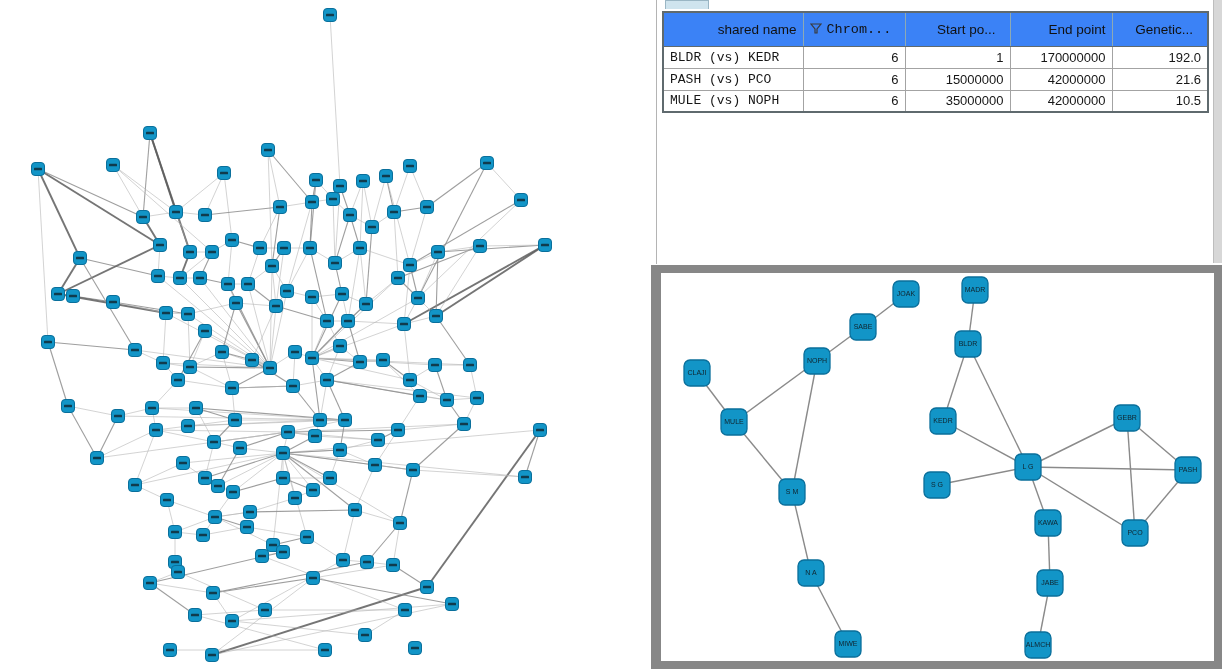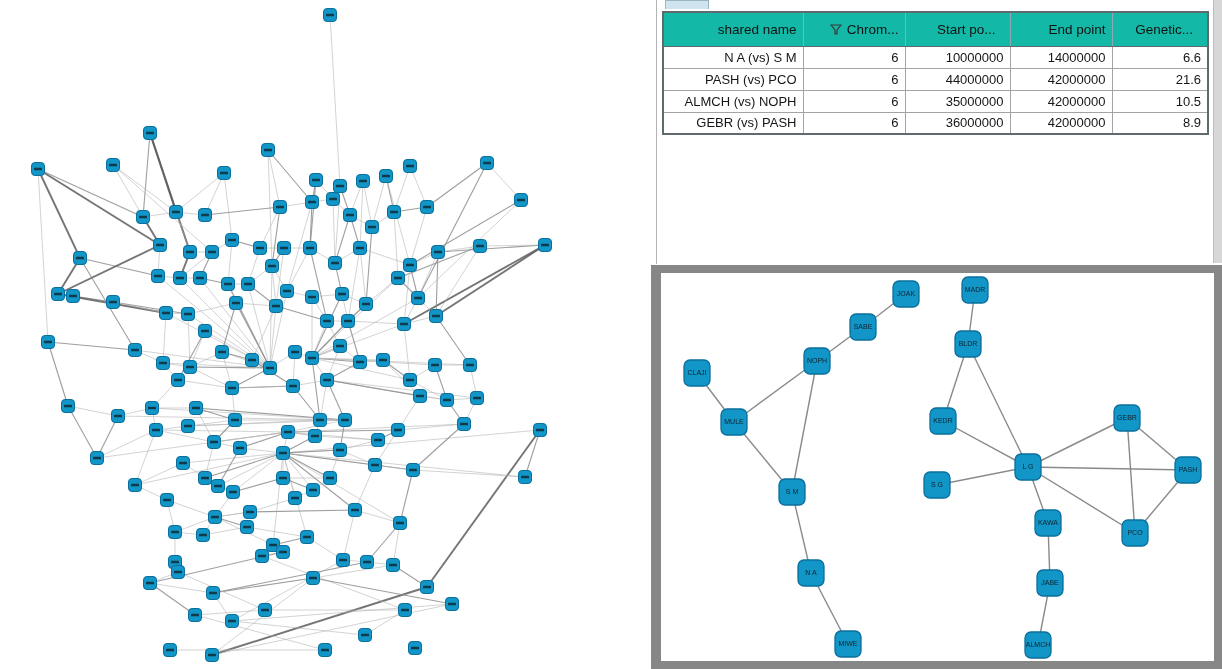--- a/index.html
+++ b/index.html
@@ -5,27 +5,27 @@
   html,body{margin:0;padding:0;background:#fff;}
   body{width:1222px;height:669px;position:relative;overflow:hidden;
        font-family:"Liberation Sans","DejaVu Sans",sans-serif;}
   #main-net{position:absolute;left:0;top:0;width:655px;height:669px;}
   #divider{position:absolute;left:656px;top:0;width:1px;height:264px;background:#b4b4b4;}
   #tab-frag{position:absolute;left:665px;top:0;width:44px;height:9px;background:#cfe4ee;
             border:1px solid #9ab6c4;border-bottom:none;box-sizing:border-box;}
   #right-strip{position:absolute;left:1213px;top:0;width:9px;height:263px;background:#d7d7d7;border-left:1px solid #bdbdbd;box-sizing:border-box;}
   #edge-table{position:absolute;left:662px;top:11px;width:545px;border-collapse:collapse;
               table-layout:fixed;border:2px solid #5f6a6e;background:#fff;}
-  #edge-table th{background:#14b8a6;height:34px;font-size:13.5px;font-weight:normal;color:#111;
+  #edge-table th{background:#3b82f6;height:34px;font-size:13.5px;font-weight:normal;color:#111;
                  border-right:1px solid #8ca9b4;border-bottom:1px solid #5f6a6e;
                  padding:0 6px;box-sizing:border-box;white-space:nowrap;overflow:hidden;}
   #edge-table td{height:22px;font-size:13px;color:#161616;border-right:1px solid #a3a3a3;
                  border-bottom:1px solid #a3a3a3;padding:0 6px;box-sizing:border-box;
                  white-space:nowrap;overflow:hidden;}
-  #edge-table .al{text-align:right;} #edge-table .ar{text-align:right;}
+  #edge-table .al{text-align:left;font-family:Liberation Mono, monospace;} #edge-table .ar{text-align:right;}
   #edge-table th.pad-r{padding-right:14px;}
   .funnel{display:inline-block;vertical-align:-1px;margin-right:5px;}
   #detail-panel{position:absolute;left:651px;top:265px;width:571px;height:404px;background:#878787;}
   #detail-canvas{position:absolute;left:10px;top:8px;width:553px;height:388px;background:#fff;}
   svg{display:block;}
 </style>
 </head>
 <body>
 
 <svg id="main-net" width="655" height="669" viewBox="0 0 655 669">
@@ -984,46 +984,39 @@
         <th class="al"><svg width="12" height="11" class="funnel">
             <path d="M1 1 L11 1 L7 6 L7 10 L5 10 L5 6 Z" fill="none" stroke="#3a3a3a" stroke-width="1.2"></path>
           </svg><span>Chrom...</span></th>
         <th class="ar pad-r"><span>Start po...</span></th>
         <th class="ar"><span>End point</span></th>
         <th class="ar pad-r"><span>Genetic...</span></th>
       </tr>
     </thead>
   <tbody>
       <tr>
-        <td class="al">N A (vs) S M</td>
+        <td class="al">BLDR (vs) KEDR</td>
         <td class="ar">6</td>
-        <td class="ar">10000000</td>
-        <td class="ar">14000000</td>
-        <td class="ar">6.6</td>
+        <td class="ar">1</td>
+        <td class="ar">170000000</td>
+        <td class="ar">192.0</td>
       </tr>
       <tr>
         <td class="al">PASH (vs) PCO</td>
         <td class="ar">6</td>
-        <td class="ar">44000000</td>
+        <td class="ar">15000000</td>
         <td class="ar">42000000</td>
         <td class="ar">21.6</td>
       </tr>
       <tr>
-        <td class="al">ALMCH (vs) NOPH</td>
+        <td class="al">MULE (vs) NOPH</td>
         <td class="ar">6</td>
         <td class="ar">35000000</td>
         <td class="ar">42000000</td>
         <td class="ar">10.5</td>
-      </tr>
-      <tr>
-        <td class="al">GEBR (vs) PASH</td>
-        <td class="ar">6</td>
-        <td class="ar">36000000</td>
-        <td class="ar">42000000</td>
-        <td class="ar">8.9</td>
       </tr>
     </tbody>
 </table>
 
 <div id="detail-panel">
   <svg id="detail-canvas" width="553" height="388" viewBox="0 0 553 388">
       <g>
         <line x1="245" y1="21" x2="202" y2="54" stroke="#8a8a8a" stroke-width="1.4"></line>
         <line x1="202" y1="54" x2="156" y2="88" stroke="#8a8a8a" stroke-width="1.4"></line>
         <line x1="156" y1="88" x2="73" y2="149" stroke="#8a8a8a" stroke-width="1.4"></line>

